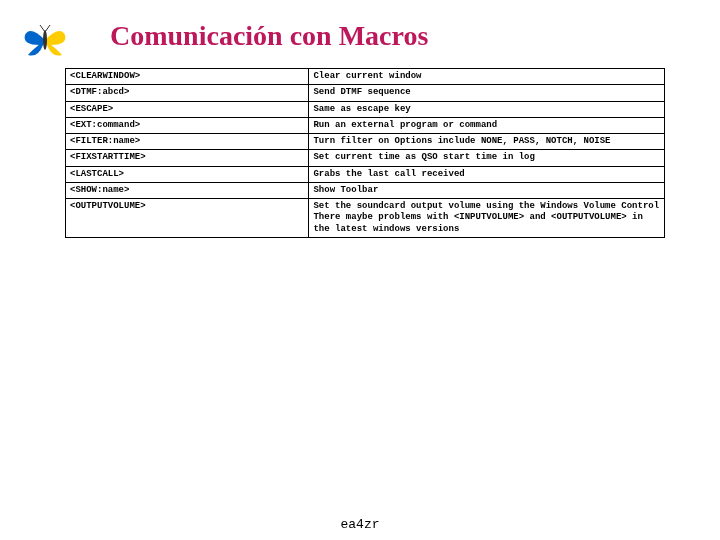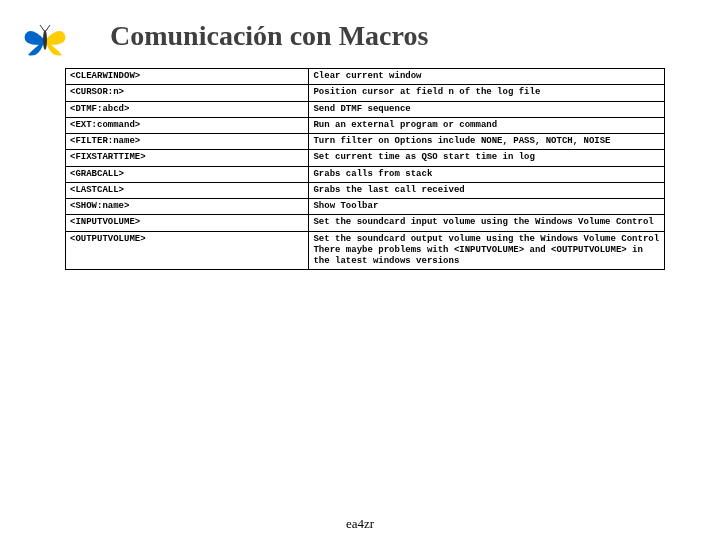--- a/index.html
+++ b/index.html
@@ -17,21 +17,21 @@
     left: 20px;
     width: 50px;
     height: 40px;
   }
   .title {
     position: absolute;
     top: 20px;
     left: 110px;
     font-size: 28px;
     font-weight: bold;
-    color: #404040;
+    color: #be185d;
   }
   .table {
     position: absolute;
     top: 68px;
     left: 65px;
     width: 600px;
     border-collapse: collapse;
     table-layout: fixed;
     padding-left: 40px;
   }
@@ -51,21 +51,21 @@
   .table td.col1 {
     width: 340px;
   }
   .footer {
     position: absolute;
     bottom: 8px;
     left: 0;
     width: 100%;
     text-align: center;
     font-size: 13px;
-    font-family: Liberation Serif, serif;
+    font-family: Liberation Mono, monospace;
   }
 </style>
 </head>
 <body>
 
 <div class="logo">
   <svg width="50" height="40" viewBox="0 0 50 40">
     <path d="M25 20 Q10 5 5 15 Q2 25 20 25 Z" fill="#0066cc"></path>
     <path d="M25 20 Q40 5 45 15 Q48 25 30 25 Z" fill="#ffcc00"></path>
     <path d="M25 20 Q12 30 8 35 Q18 38 23 25 Z" fill="#0066cc"></path>
@@ -78,55 +78,47 @@
 
 <div class="title">Comunicación con Macros</div>
 
 <table class="table">
   <tbody id="table-body">
       <tr>
         <td class="col0">&lt;CLEARWINDOW&gt;</td>
         <td class="col1">Clear current window</td>
       </tr>
       <tr>
-        <td class="col0">&lt;CURSOR:n&gt;</td>
-        <td class="col1">Position cursor at field n of the log file</td>
+        <td class="col0">&lt;DTMF:abcd&gt;</td>
+        <td class="col1">Send DTMF sequence</td>
       </tr>
       <tr>
-        <td class="col0">&lt;DTMF:abcd&gt;</td>
-        <td class="col1">Send DTMF sequence</td>
+        <td class="col0">&lt;ESCAPE&gt;</td>
+        <td class="col1">Same as escape key</td>
       </tr>
       <tr>
         <td class="col0">&lt;EXT:command&gt;</td>
         <td class="col1">Run an external program or command</td>
       </tr>
       <tr>
         <td class="col0">&lt;FILTER:name&gt;</td>
         <td class="col1">Turn filter on
 Options include NONE, PASS, NOTCH, NOISE</td>
       </tr>
       <tr>
         <td class="col0">&lt;FIXSTARTTIME&gt;</td>
         <td class="col1">Set current time as QSO start time in log</td>
       </tr>
       <tr>
-        <td class="col0">&lt;GRABCALL&gt;</td>
-        <td class="col1">Grabs calls from stack</td>
-      </tr>
-      <tr>
         <td class="col0">&lt;LASTCALL&gt;</td>
         <td class="col1">Grabs the last call received</td>
       </tr>
       <tr>
         <td class="col0">&lt;SHOW:name&gt;</td>
         <td class="col1">Show Toolbar</td>
-      </tr>
-      <tr>
-        <td class="col0">&lt;INPUTVOLUME&gt;</td>
-        <td class="col1">Set the soundcard input volume using the Windows Volume Control</td>
       </tr>
       <tr>
         <td class="col0">&lt;OUTPUTVOLUME&gt;</td>
         <td class="col1">Set the soundcard output volume using the Windows Volume Control
 There maybe problems with &lt;INPUTVOLUME&gt; and &lt;OUTPUTVOLUME&gt; in the latest windows versions</td>
       </tr>
     </tbody>
 </table>
 
 <div class="footer">ea4zr</div>

